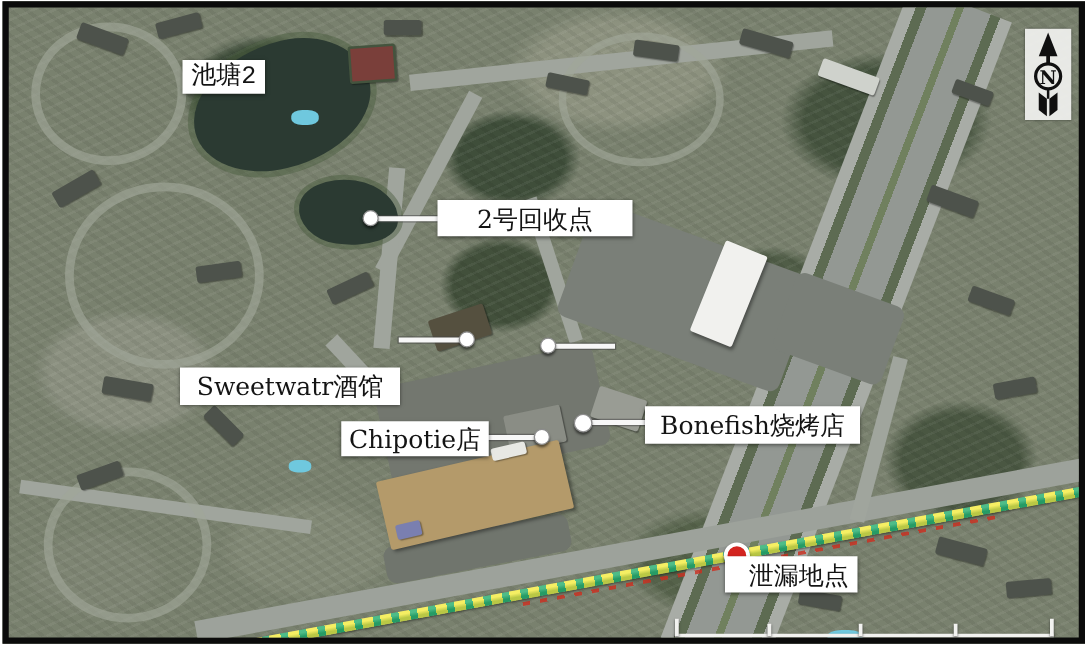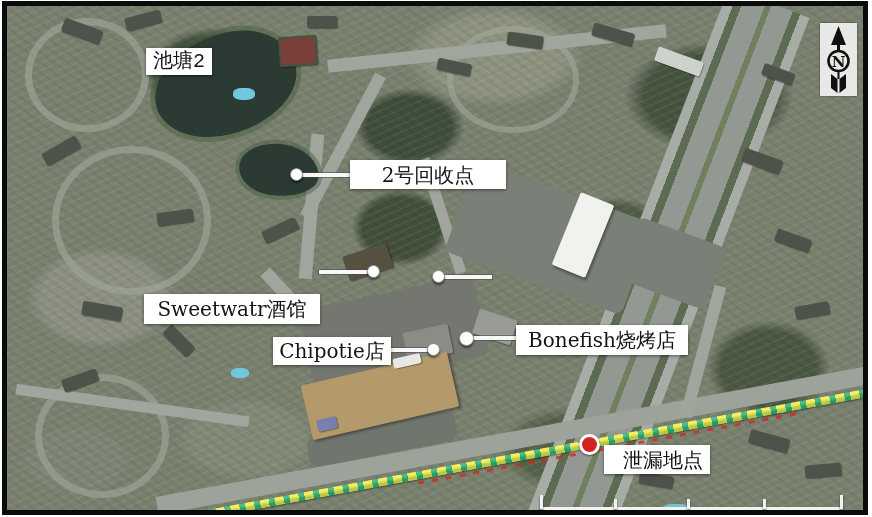--- a/index.html
+++ b/index.html
@@ -135,21 +135,21 @@
       </div>
     <div class="lbl" style="left:137px;top:252px;width:176px;height:30px;margin-top:36px;">
         <span>Sweetwatr酒馆</span>
       </div>
     <div class="lbl" style="left:509px;top:319px;width:172px;height:30px;">
         <span>Bonefish烧烤店</span>
       </div>
     <div class="lbl" style="left:266px;top:331px;width:118px;height:28px;">
         <span>Chipotie店</span>
       </div>
-    <div class="lbl" style="left:597px;top:439px;width:106px;height:29px;padding-left:16px;">
+    <div class="lbl" style="left:573px;top:439px;width:106px;height:29px;padding-left:16px;">
         <span>泄漏地点</span>
       </div>
 
     <div class="scalebar">
       <div style="left:533px;top:501px;width:303px;height:3px;"></div>
       <div style="left:533px;top:489px;width:3px;height:14px;"></div>
       <div style="left:607px;top:493px;width:3px;height:10px;"></div>
       <div style="left:680px;top:493px;width:3px;height:10px;"></div>
       <div style="left:756px;top:493px;width:3px;height:10px;"></div>
       <div style="left:833px;top:489px;width:3px;height:14px;"></div>

